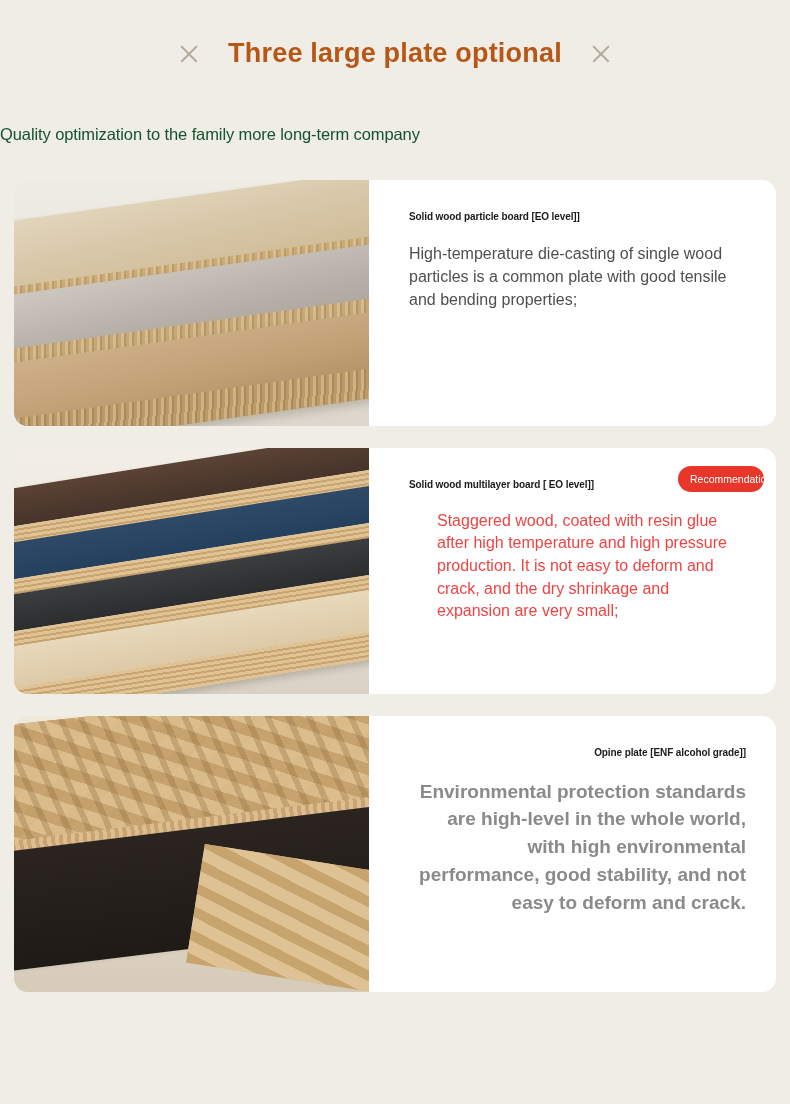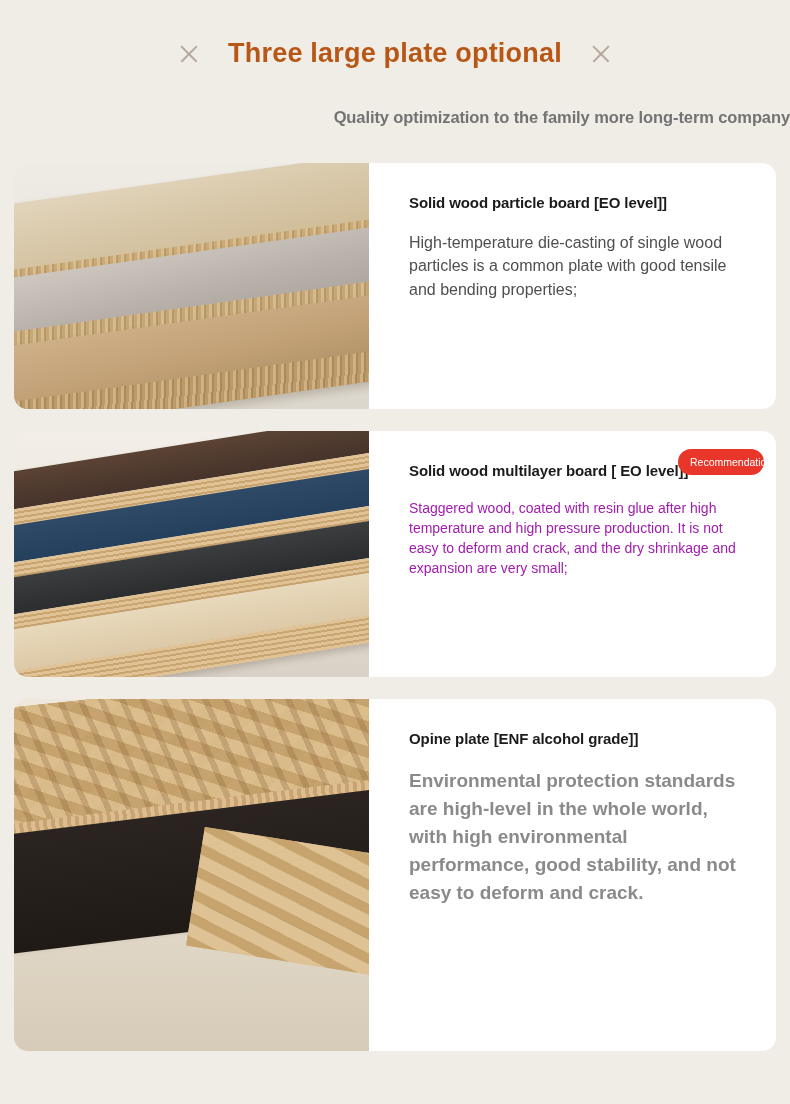--- a/index.html
+++ b/index.html
@@ -17,21 +17,21 @@
     position: relative;
     width: 790px;
     height: 1104px;
     background: #f0ece6;
     box-sizing: border-box;
   }
 
   
   .header {
     padding-top: 38px;
-    text-align: right;
+    text-align: left;
   }
   .title-row {
     display: flex;
     align-items: center;
     justify-content: center;
     gap: 28px;
   }
   .x-mark {
     width: 22px;
     height: 22px;
@@ -52,44 +52,44 @@
   .x-mark::after  { transform: rotate(-45deg); }
 
   .main-title {
     font-size: 27px;
     font-weight: bold;
     color: #b75615;
     letter-spacing: 0.2px;
     white-space: nowrap;
   }
   .subtitle {
-    margin-top: 39px;
+    margin-top: 56px;
     font-size: 16.5px;
-    font-weight: bold;
-    color: #737373;
+    font-weight: normal;
+    color: #14532d;
     letter-spacing: -0.1px;
   }
 
   
   .cards {
     margin-top: 36px;
     padding: 0 14px;
     display: flex;
     flex-direction: column;
     gap: 22px;
   }
   .card {
     position: relative;
     display: flex;
     background: #ffffff;
     border-radius: 14px;
     overflow: hidden;
     height: 246px;
   }
-  .card.tall { height: 352px; }
+  .card.tall { height: 276px; text-align: right; }
 
   .photo {
     width: 355px;
     flex: 0 0 355px;
     position: relative;
     overflow: hidden;
   }
 
   
   .ph1 { background: #e9e5de; }
@@ -186,42 +186,43 @@
 
   
   .content {
     flex: 1 1 auto;
     padding: 30px 30px 24px 40px;
     position: relative;
     display: flex;
     flex-direction: column;
   }
   .card-title {
-    font-size: 15px;
+    font-size: 10px;
     font-weight: bold;
     color: #1b1b1b;
     line-height: 1.35;
     letter-spacing: -0.1px;
   }
   .card-desc {
     margin-top: 18px;
     font-size: 15px;
     line-height: 1.52;
     color: #8c8c8c;
   }
   .card-desc.strong {
     color: #4f4f4f;
     font-weight: normal;
     font-size: 16px;
     line-height: 1.45;
   }
   .card-desc.semi {
-    color: #a21caf;
-    font-size: 14px;
+    color: #ef4444;
+    font-size: 16px;
     line-height: 1.42;
+    margin-left: 28px;
   }
   .card-desc.grey-bold {
     color: #8a8a8a;
     font-weight: bold;
     font-size: 19px;
     line-height: 1.47;
   }
 
   
   .rec-badge {

